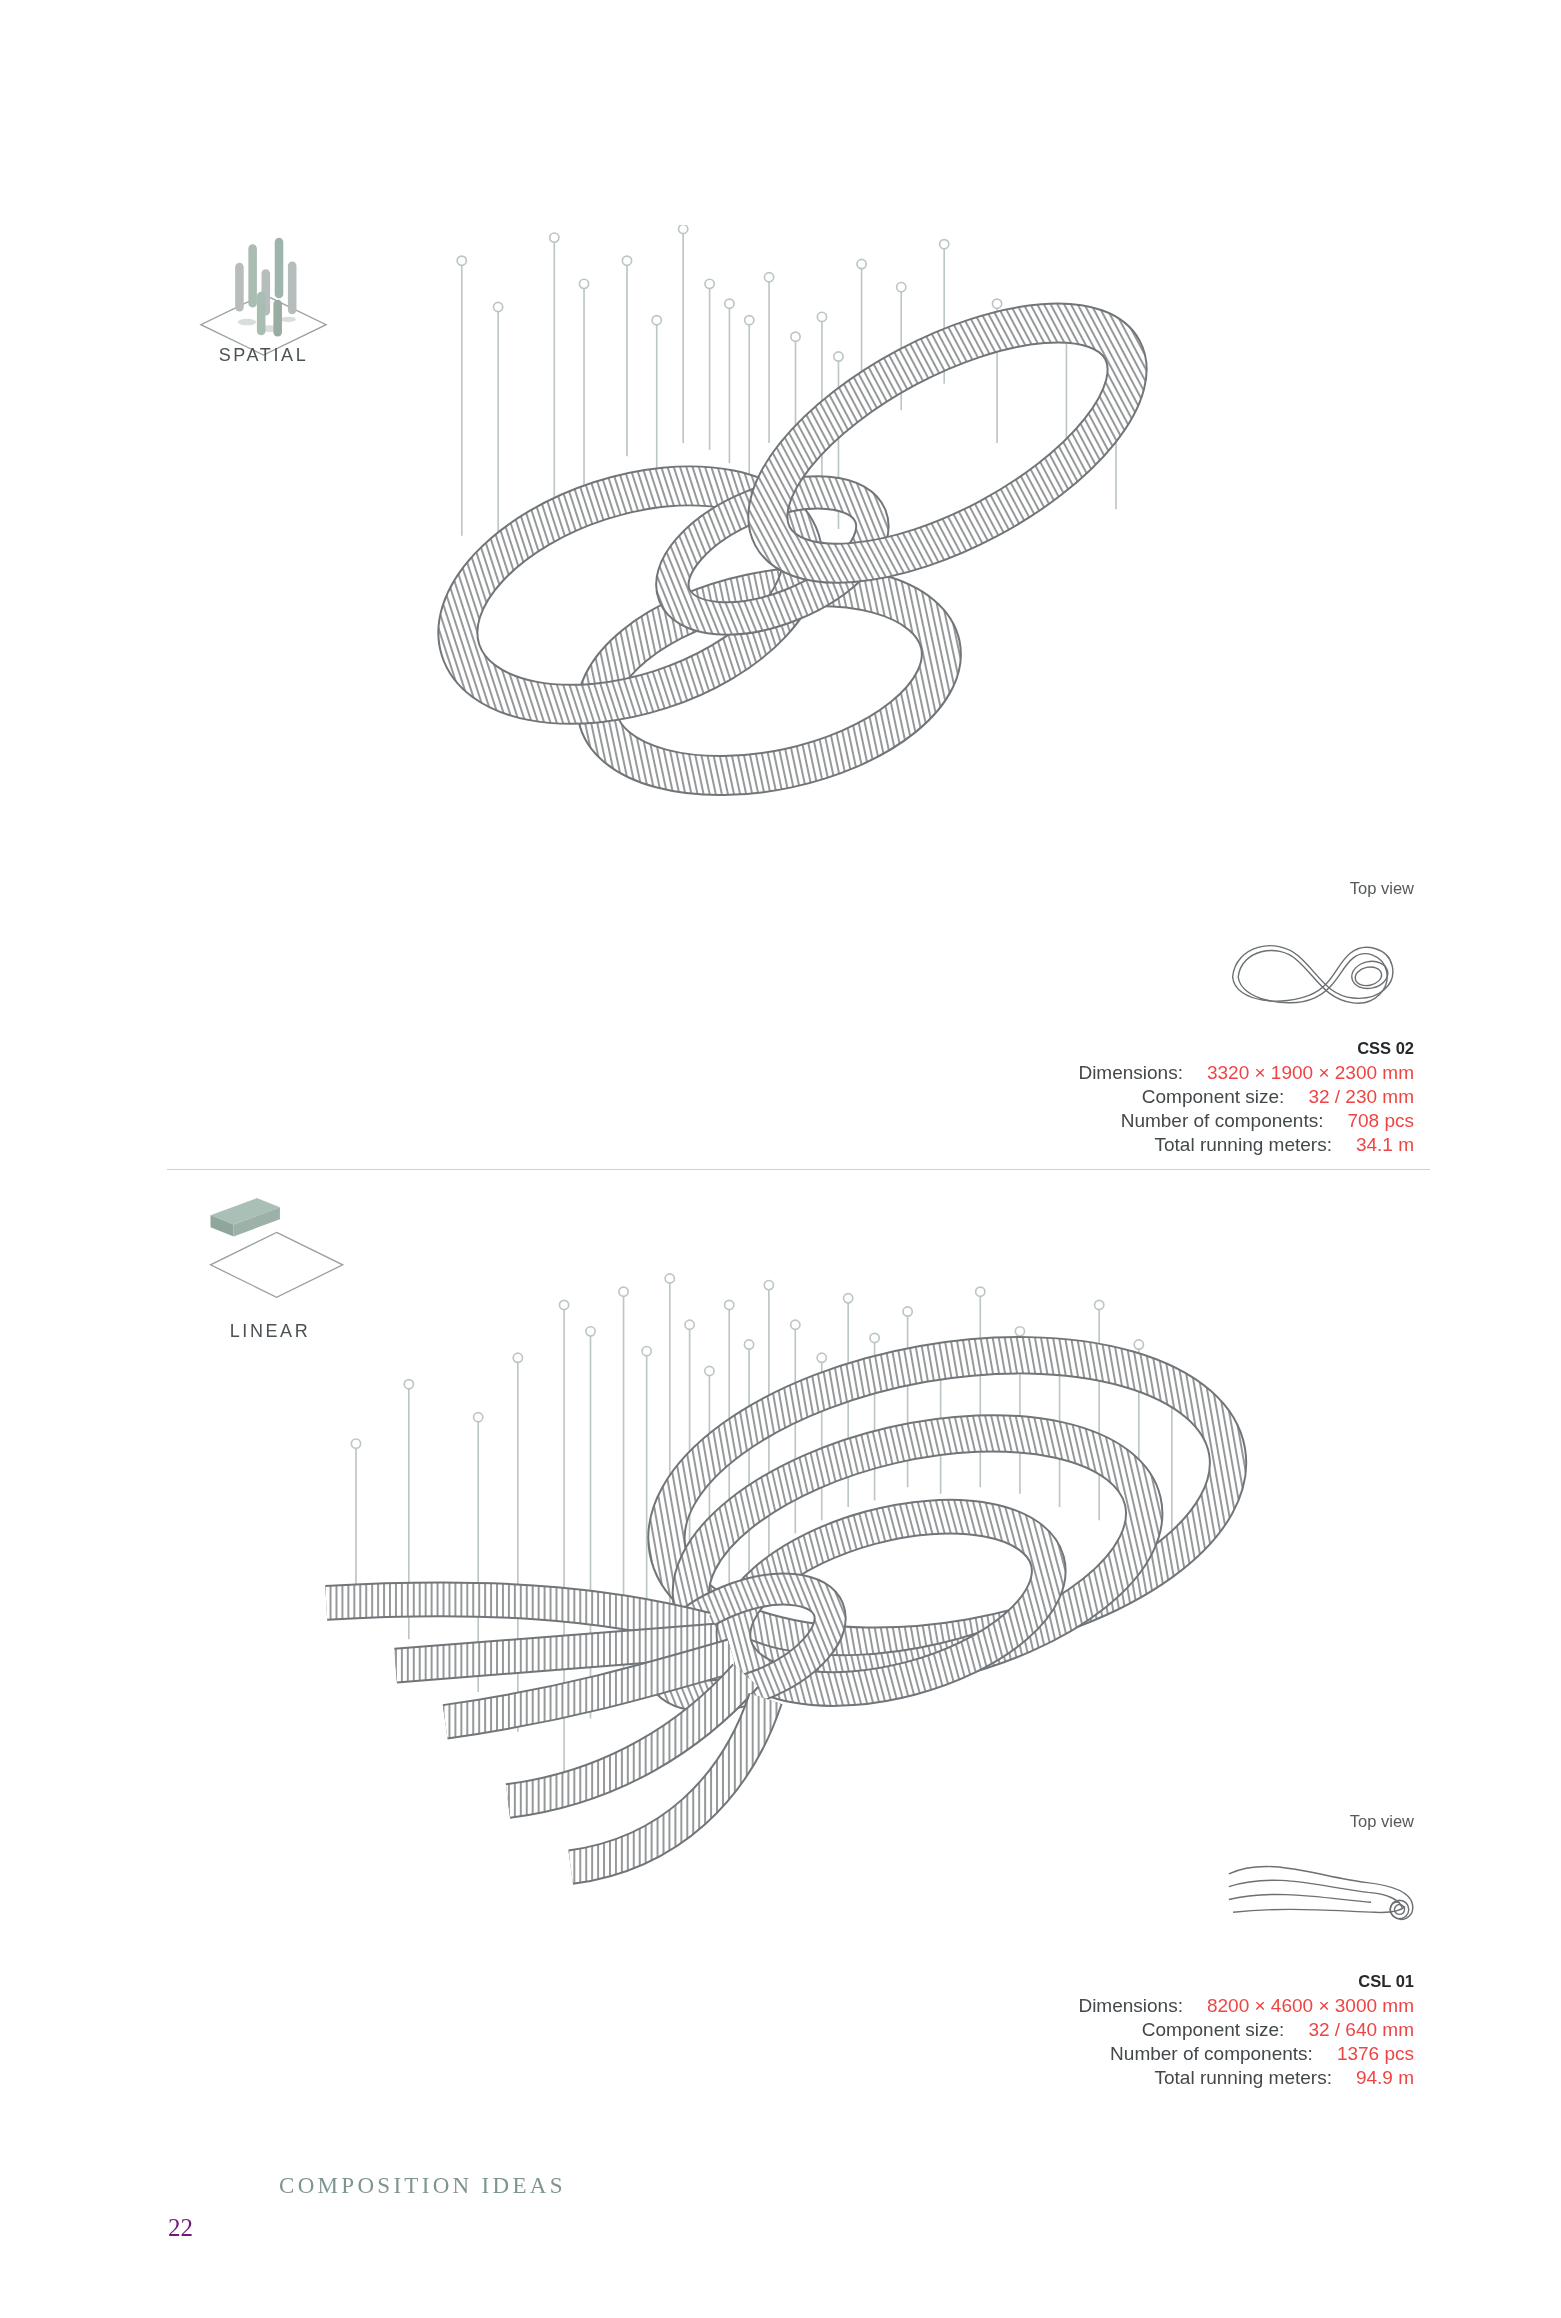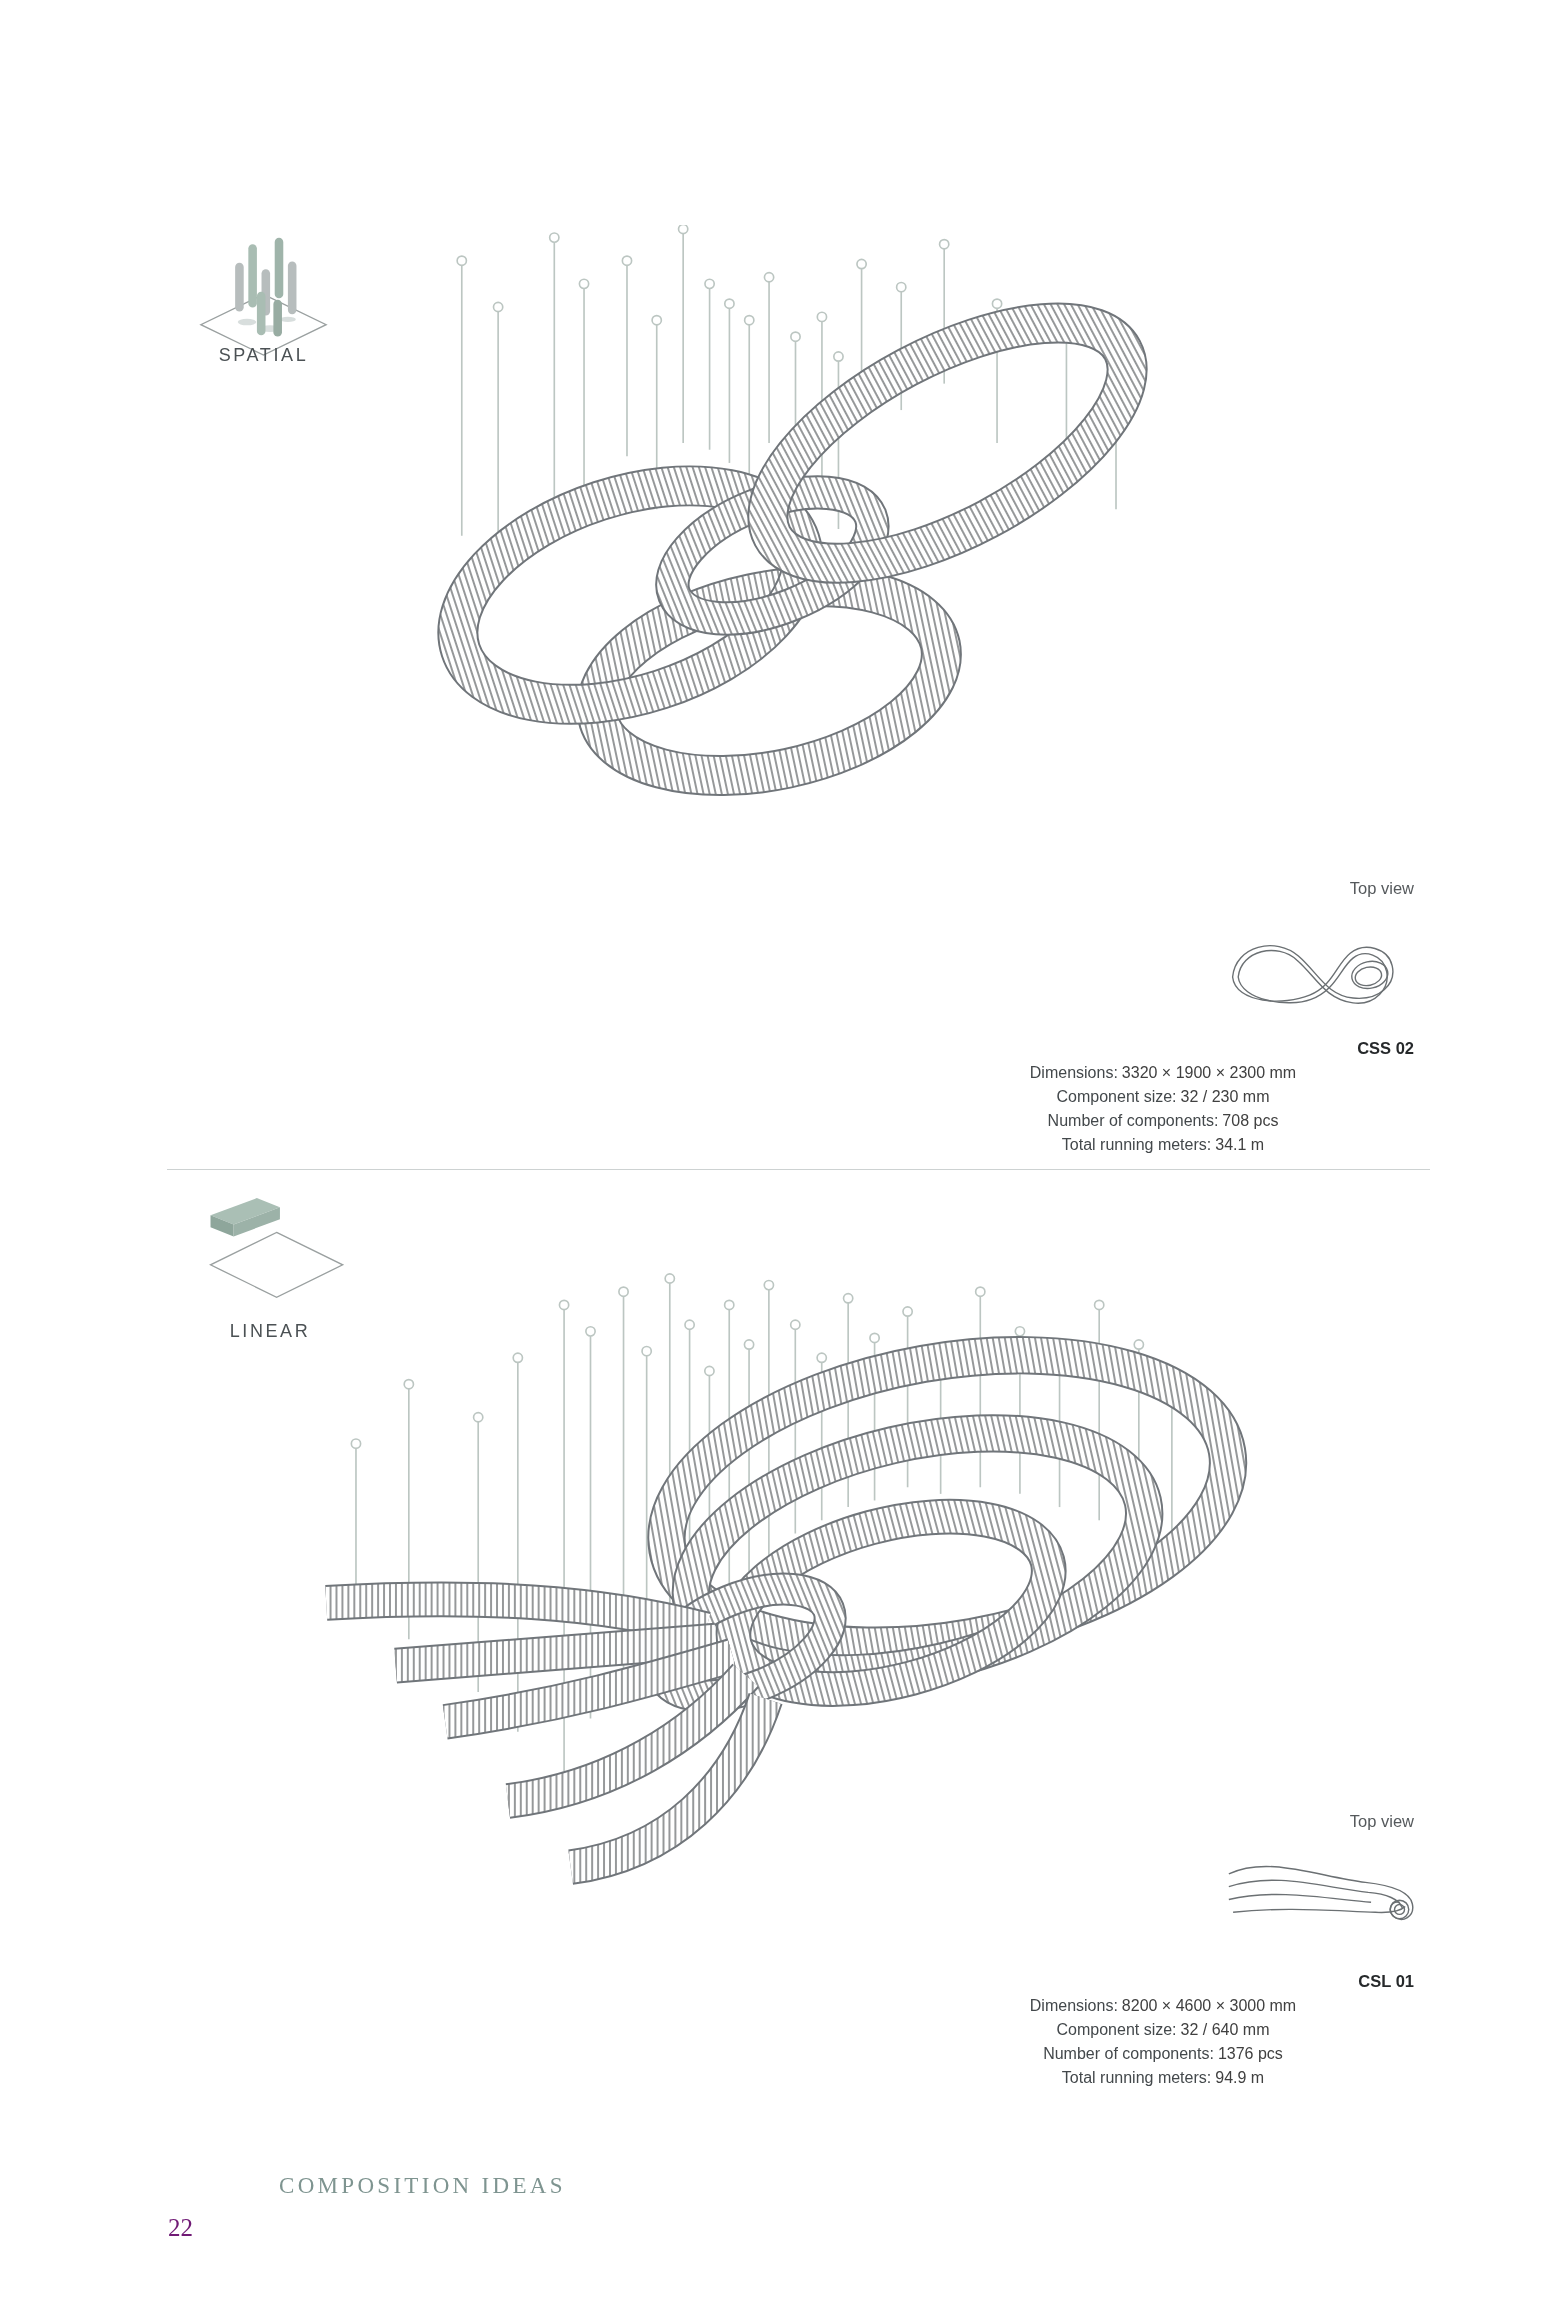--- a/index.html
+++ b/index.html
@@ -19,25 +19,25 @@
   .topview-label {
     font-size:16.5px; color:#55595c; text-align:right; width:198px;
   }
 
   
   .spec-block { width:502px; text-align:right; }
   .product-code {
     font-size:16.5px; font-weight:bold; color:#26292b; line-height:26.4px;
   }
   .spec-row {
-    display:flex; justify-content:center; gap:4px;
-    font-size:16px; line-height:24px; color:#3f4447;
+    display:flex; justify-content:flex-end; gap:24px;
+    font-size:19px; line-height:24px; color:#3f4447;
   }
   .spec-label { color:#43484b; }
-  .spec-value { color:#404040; }
+  .spec-value { color:#ef4444; }
 
   .divider {
     left:151px; top:1169px; width:1263px; height:1.3px; background:#cdd2d2;
   }
 
   
   .page-number {
     font-family:"Liberation Serif", serif; font-size:25px; color:#701a75;margin-top:44px;
   }
   .footer-title {

